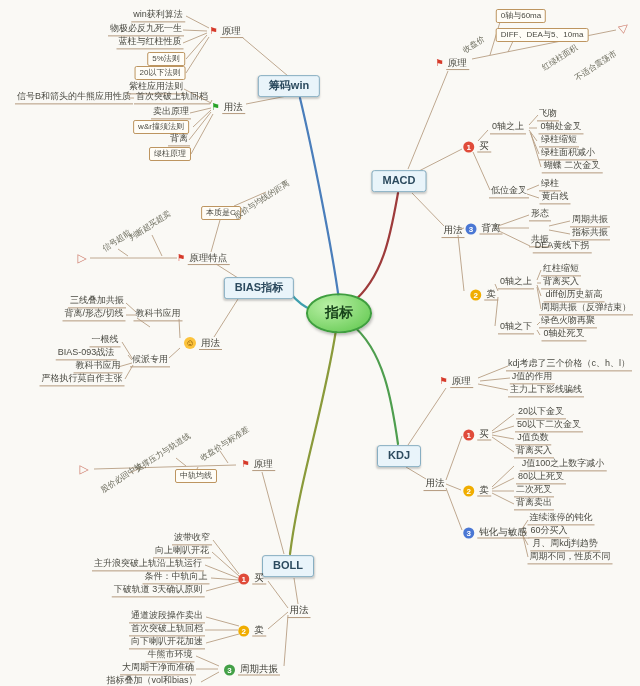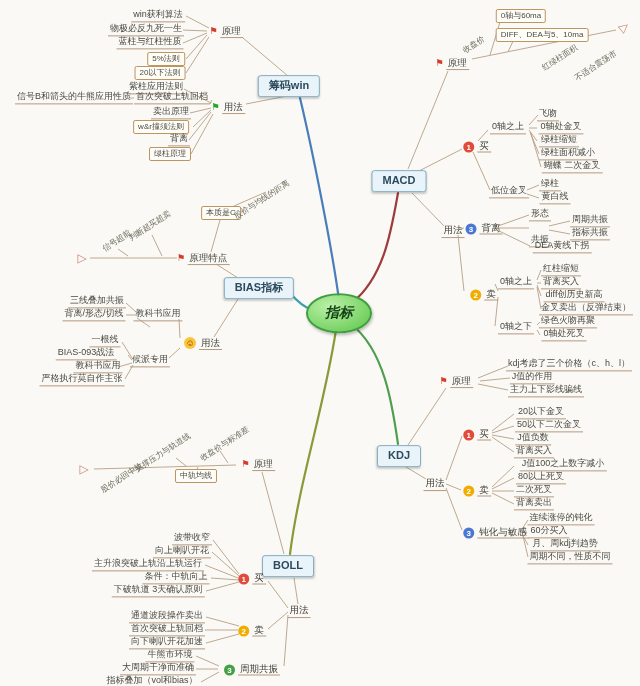--- a/index.html
+++ b/index.html
@@ -10,21 +10,21 @@
   svg.wires line{stroke:#b49a7e;stroke-width:1;opacity:.85;}
   .n{position:absolute;transform:translate(-50%,-50%);white-space:nowrap;
      font-size:9px;color:#4a4a42;z-index:2;line-height:1.25;}
   .u{border-bottom:1px solid #b49a7e;padding:0 2px 1px 2px;}
   .sec{font-size:9.5px;color:#3c3c34;}
   .main{background:#e9f4fa;border:1px solid #86aec2;border-radius:3px;
         padding:3px 10px;font-size:11px;font-weight:bold;color:#2c4a5e;
         box-shadow:0 1px 2px rgba(0,0,0,.18);}
   .center-node{background:radial-gradient(ellipse at 35% 30%,#baf0a6,#5cc64a);
         border:2px solid #3f9e3f;border-radius:50%;padding:9px 17px;
-        font-size:14px;font-weight:bold;color:#17431a;box-shadow:1px 2px 3px rgba(0,0,0,.25);font-style:italic;}
+        font-size:14px;font-weight:bold;color:#17431a;box-shadow:1px 2px 3px rgba(0,0,0,.25);}
   .box{background:#fffdf7;border:1px solid #bd9560;border-radius:2px;
         padding:1px 4px;font-size:8px;color:#4a4a42;}
   .rot{transform:translate(-50%,-50%) rotate(-33deg);font-size:8px;color:#6b6b5c;}
   .num{display:inline-block;width:11px;height:11px;border-radius:50%;color:#fff;
        font-size:8px;font-weight:bold;line-height:11px;text-align:center;
        margin-right:3px;vertical-align:-1px;}
   .n1{background:#e04b3a;}.n2{background:#f0ad00;}.n3{background:#4a77d4;}.n3g{background:#43a047;}
   .flagr{color:#d63a2a;margin-right:2px;}
   .flagg{color:#27a327;margin-right:2px;}
   .smile{display:inline-block;width:12px;height:12px;border-radius:50%;background:#fcc33c;
@@ -187,21 +187,21 @@
 <div class="n u" style="left:540px;top:215px">形态</div>
 <div class="n u" style="left:540px;top:241px">共振</div>
 <div class="n u" style="left:590px;top:221px">周期共振</div>
 <div class="n u" style="left:590px;top:234px">指标共振</div>
 <div class="n u" style="left:562px;top:247px">DEA黄线下拐</div>
 <div class="n sec" style="left:484px;top:294px"><span class="num n2">2</span><span class="u">卖</span></div>
 <div class="n u" style="left:516px;top:283px">0轴之上</div>
 <div class="n u" style="left:561px;top:270px">红柱缩短</div>
 <div class="n u" style="left:561px;top:283px">背离买入</div>
 <div class="n u" style="left:574px;top:296px">diff创历史新高</div>
-<div class="n u" style="left:586px;top:309px">金叉卖出（反弹结束）</div>
+<div class="n u" style="left:586px;top:309px">周期共振（反弹结束）</div>
 <div class="n u" style="left:516px;top:328px">0轴之下</div>
 <div class="n u" style="left:568px;top:322px">绿色火吻再聚</div>
 <div class="n u" style="left:564px;top:335px">0轴处死叉</div>
 
 <div class="n main" style="left:399px;top:456px">KDJ</div>
 <div class="n sec" style="left:456px;top:381px"><span class="flagr">⚑</span><span class="u">原理</span></div>
 <div class="n u" style="left:569px;top:365px">kdj考虑了三个价格（c、h、l）</div>
 <div class="n u" style="left:532px;top:378px">J值的作用</div>
 <div class="n u" style="left:546px;top:391px">主力上下影线骗线</div>
 <div class="n sec u" style="left:435px;top:484px">用法</div>

